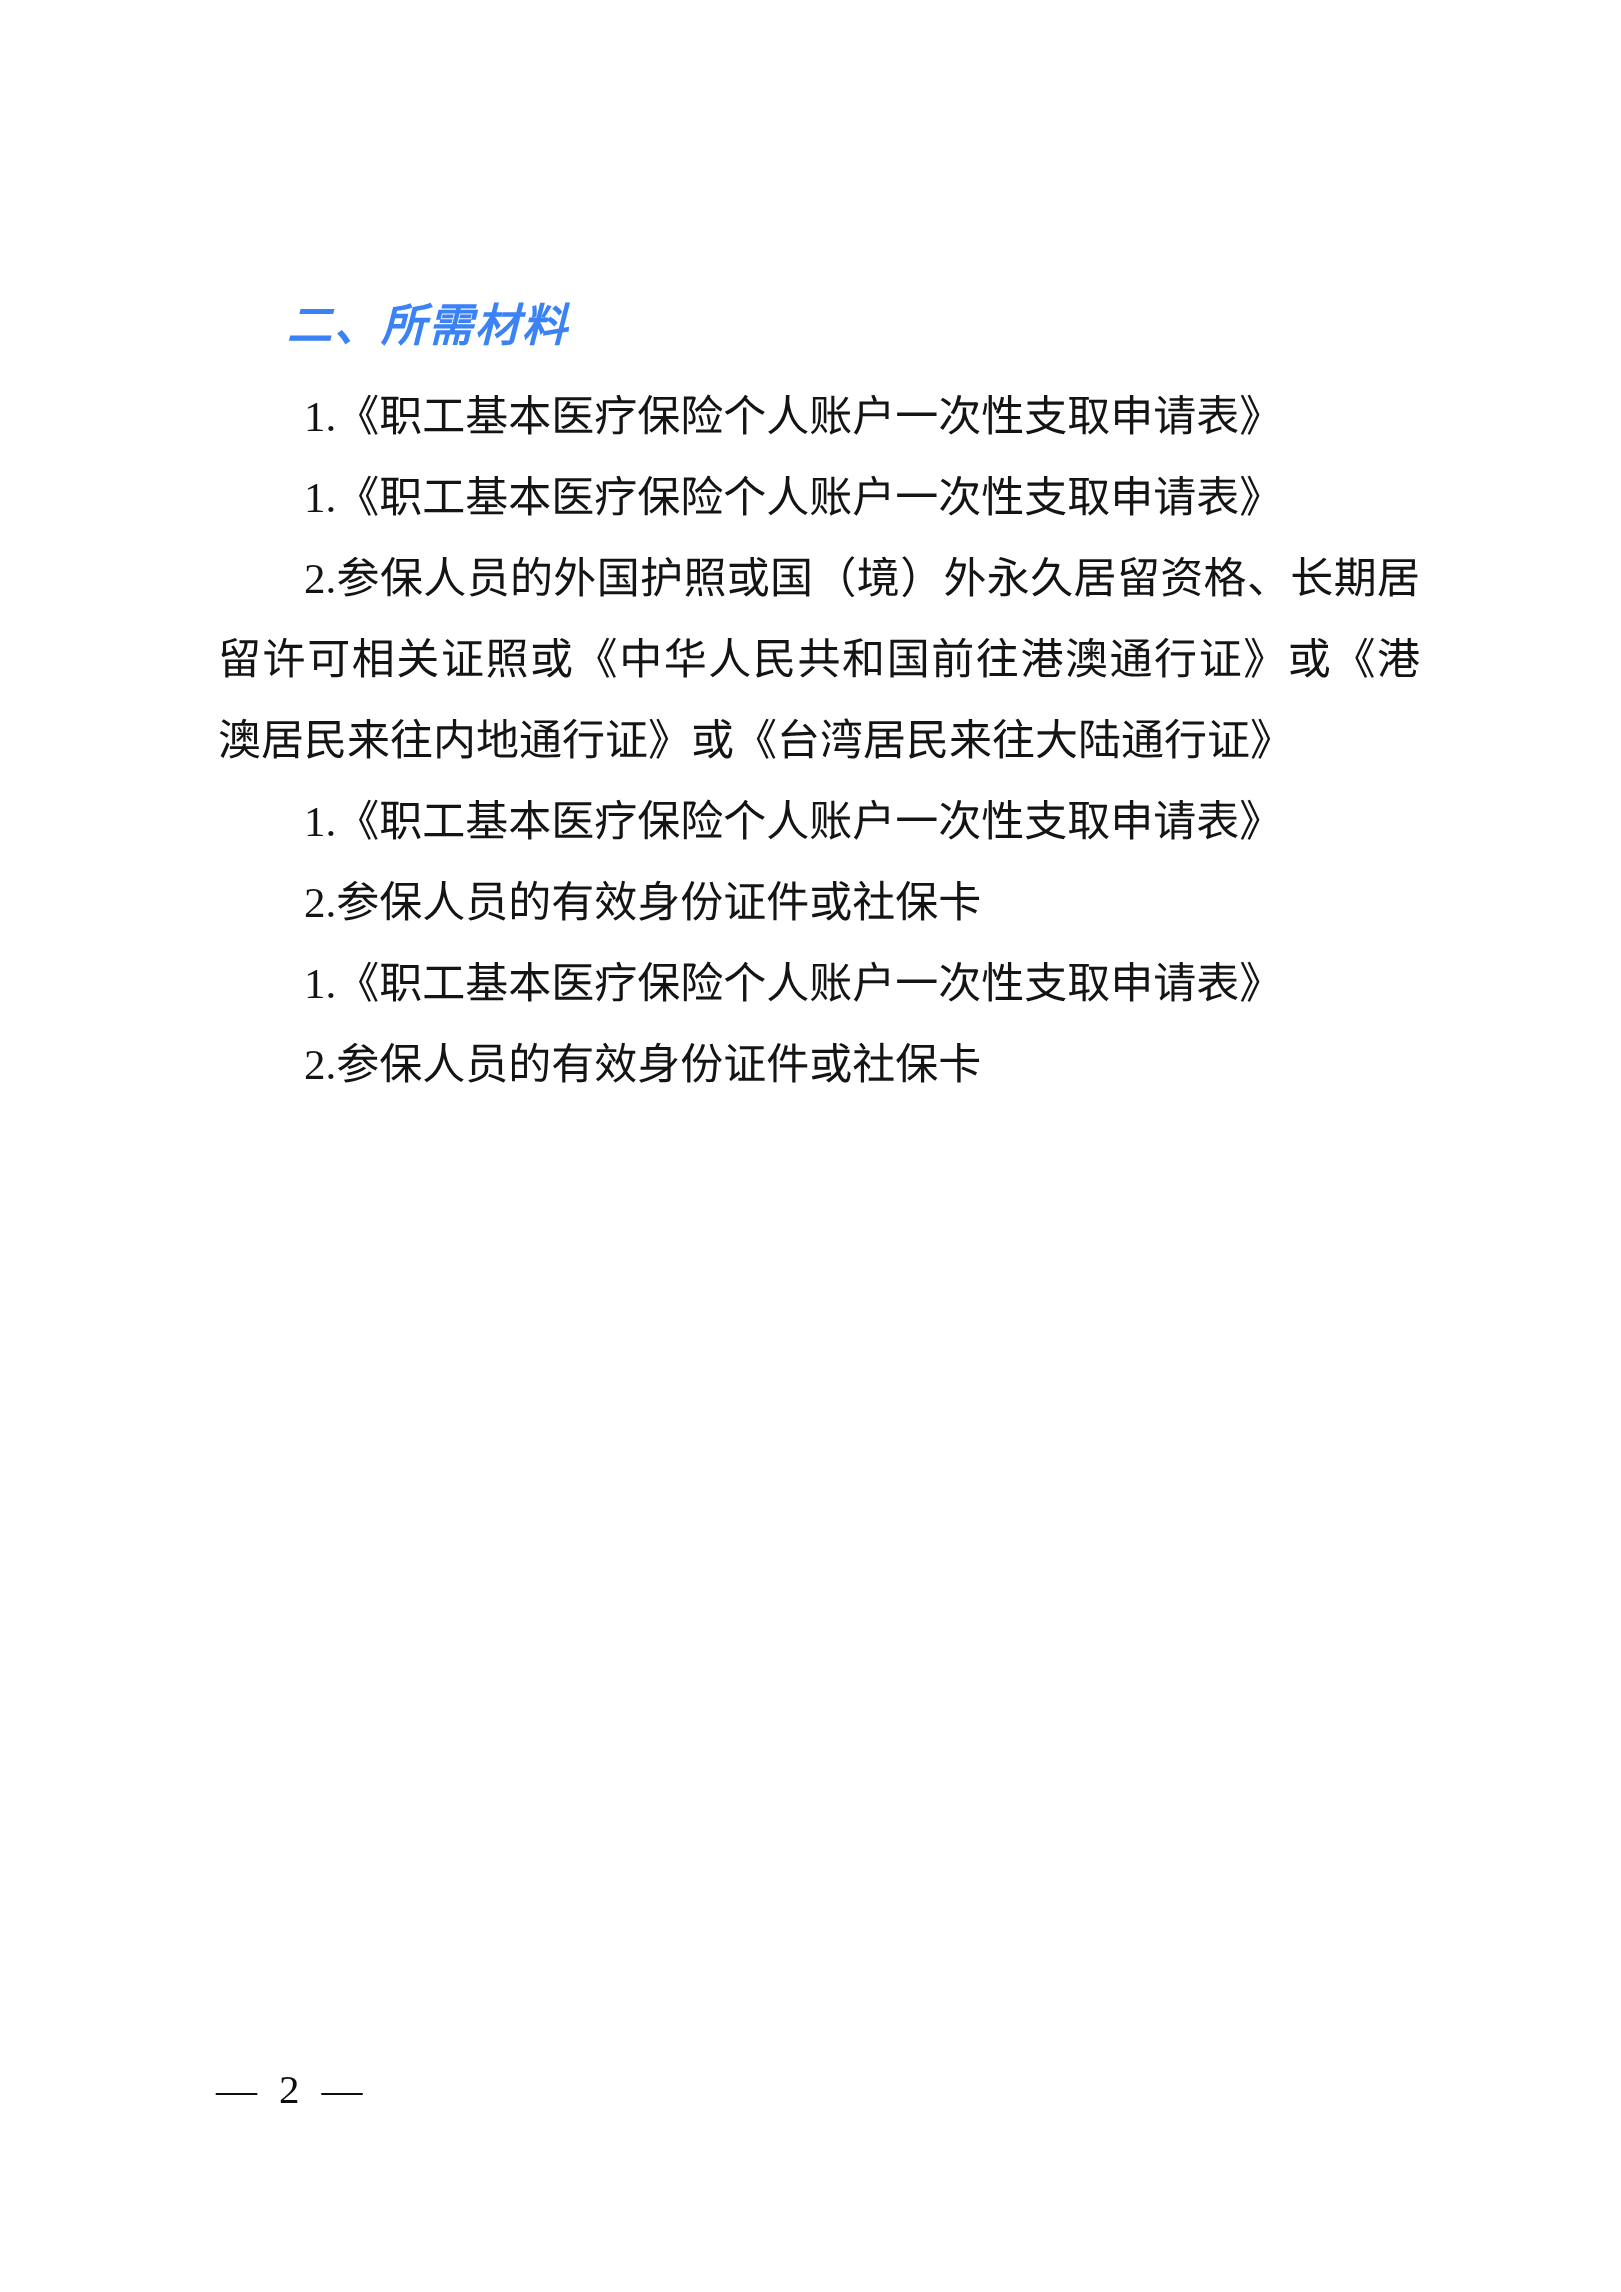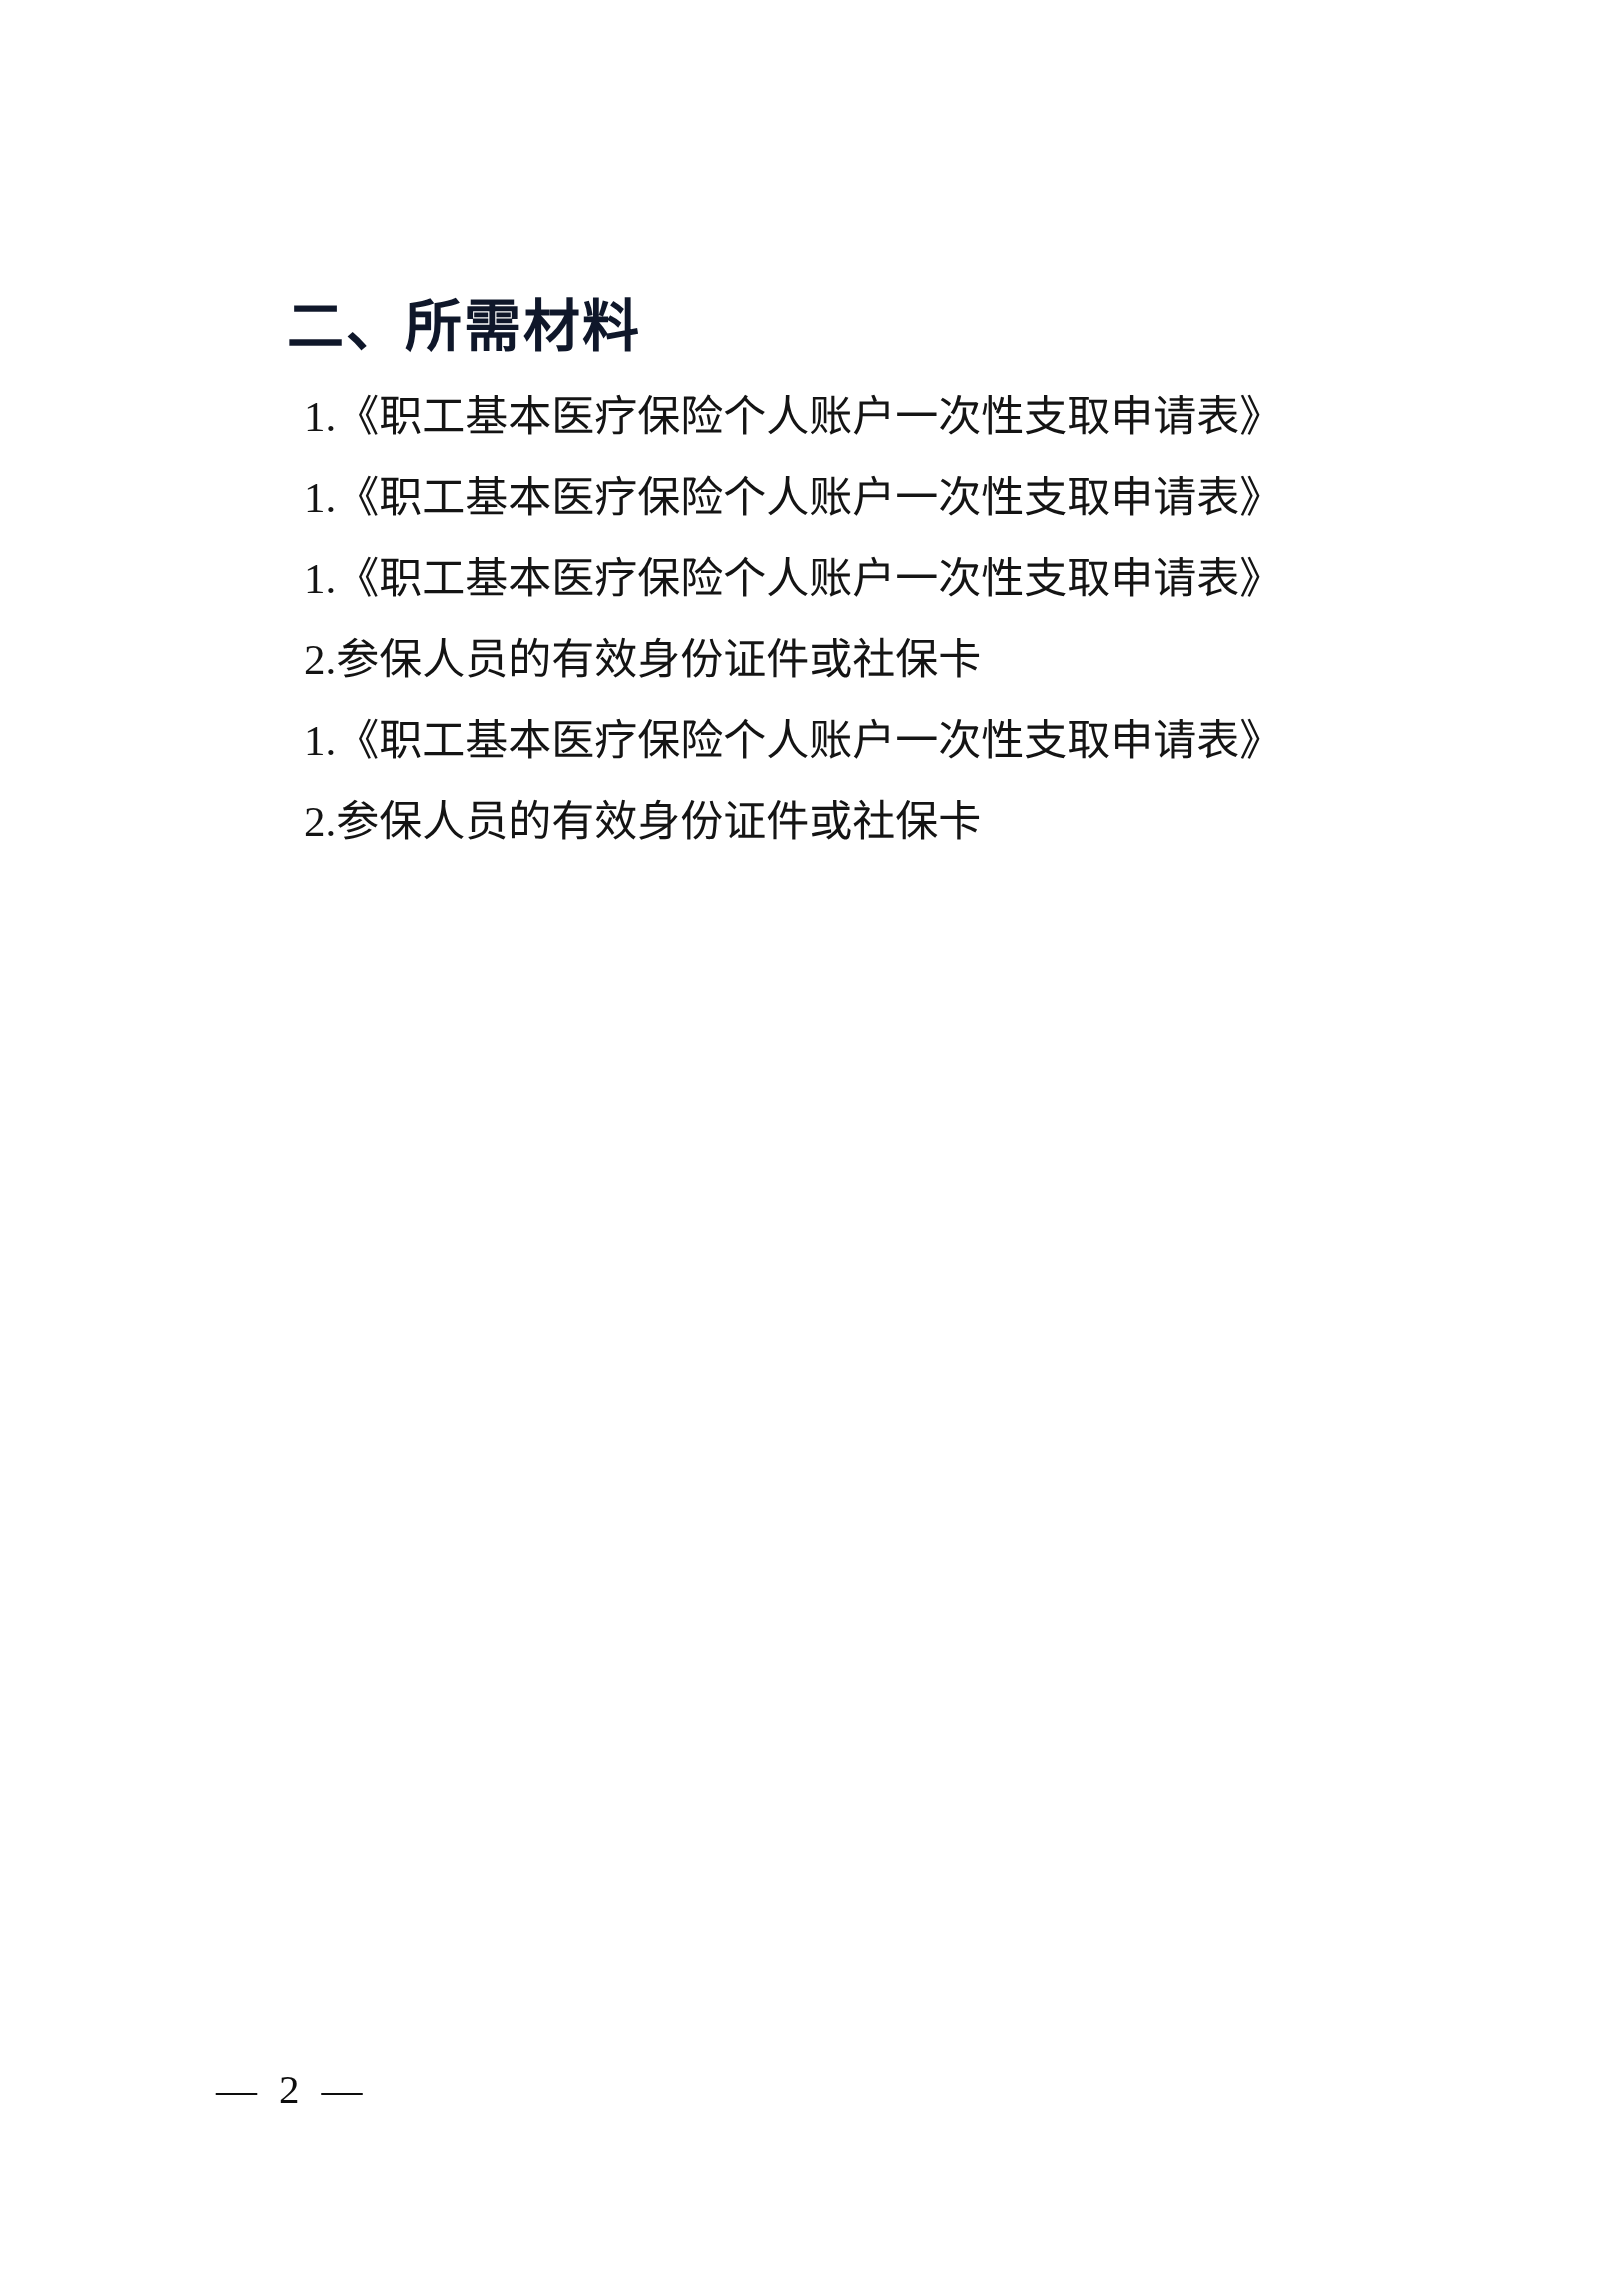--- a/index.html
+++ b/index.html
@@ -18,25 +18,26 @@
   }
   .content {
     position: absolute;
     left: 218px;
     top: 286px;
     width: 1202px;
   }
   .doc-heading {
     font-family: "Liberation Sans", "DejaVu Sans", sans-serif;
     font-weight: bold;
-    font-size: 57px;
+    font-size: 45px;
     line-height: 80px;
     margin: 0 0 9.8px 69px;
     letter-spacing: 2px;
-    color: #0f172a;
+    color: #3b82f6;
+    font-style: italic;
   }
   .body-text {
     width: 1202px;
   }
   .para {
     margin: 0;
     font-size: 43px;
     line-height: 81px;
     text-indent: 2em;
     text-align: justify;
@@ -55,20 +56,21 @@
 </style>
 </head>
 <body>
 
 <div class="page">
   <div class="content">
     <h2 class="doc-heading">二、所需材料</h2>
     <div class="body-text">
         <p class="para">1.《职工基本医疗保险个人账户一次性支取申请表》</p>
         <p class="para">1.《职工基本医疗保险个人账户一次性支取申请表》</p>
+        <p class="para">2.参保人员的外国护照或国（境）外永久居留资格、长期居留许可相关证照或《中华人民共和国前往港澳通行证》或《港澳居民来往内地通行证》或《台湾居民来往大陆通行证》</p>
         <p class="para">1.《职工基本医疗保险个人账户一次性支取申请表》</p>
         <p class="para">2.参保人员的有效身份证件或社保卡</p>
         <p class="para">1.《职工基本医疗保险个人账户一次性支取申请表》</p>
         <p class="para">2.参保人员的有效身份证件或社保卡</p>
       </div>
   </div>
   <div class="footer">— 2 —</div>
 </div>
 
 

